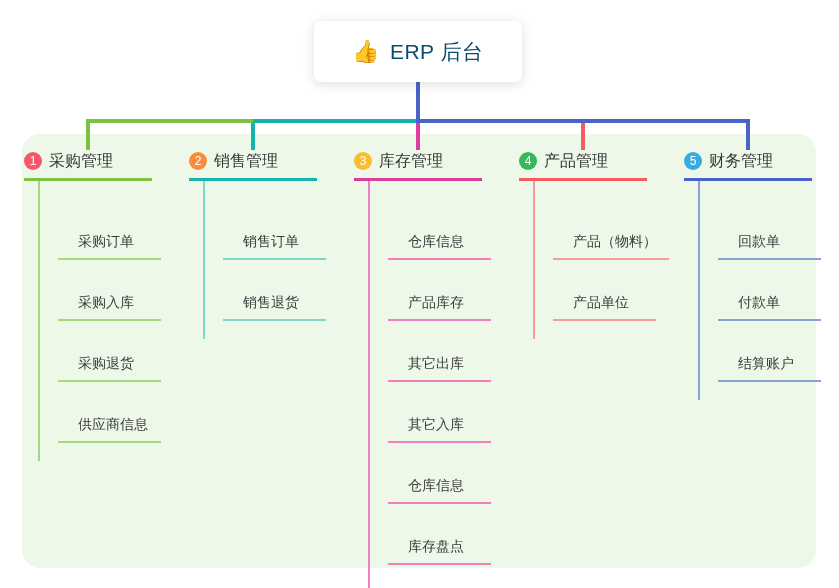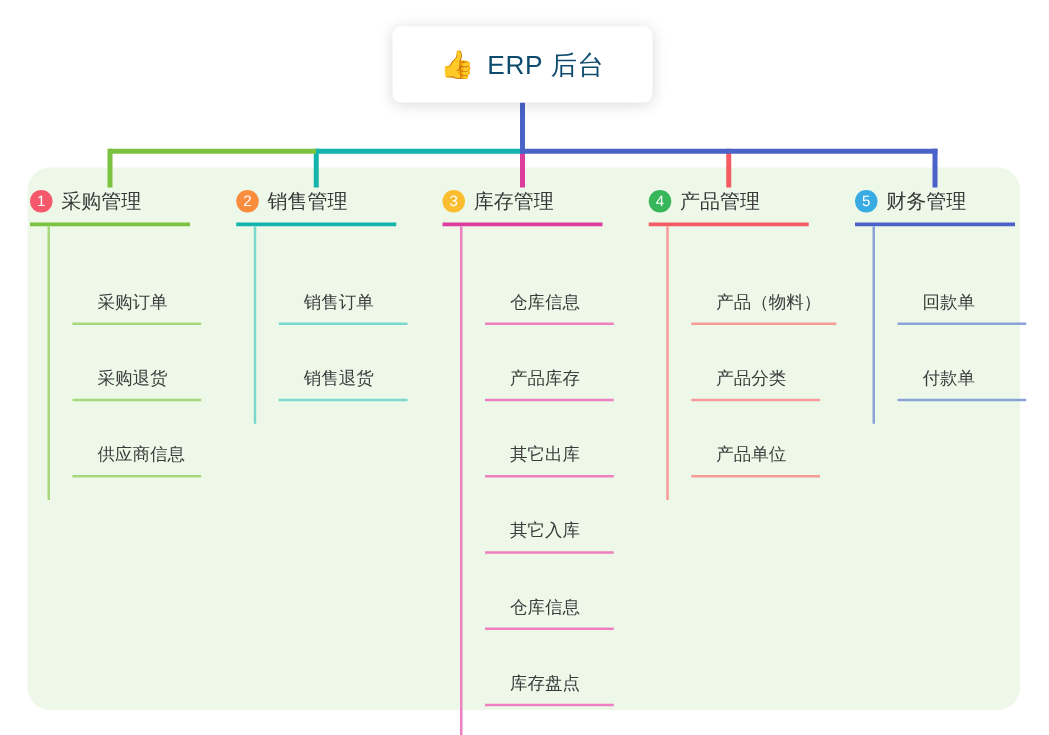--- a/index.html
+++ b/index.html
@@ -80,20 +80,21 @@
       <div class="conn vroot" style="left: 416px; top: 82px; width: 4px; height: 41px; background: rgb(74, 99, 200);"></div>
     </div>
   <div id="branches">
   <div class="branch" style="left: 24px; --line: #7cc241; --cline: #a8d87d; --badge: #f6586b;">
     <div class="branch-header">
       <span class="badge">1</span>
       <span class="branch-title">采购管理</span>
     </div>
     <ul class="children">
           <li>采购订单</li>
+          <li>采购入库</li>
           <li>采购退货</li>
           <li>供应商信息</li>
         </ul>
   </div>
 
   <div class="branch" style="left: 189px; --line: #14b3ab; --cline: #7bd8cf; --badge: #f98c3d;">
     <div class="branch-header">
       <span class="badge">2</span>
       <span class="branch-title">销售管理</span>
     </div>
@@ -119,29 +120,29 @@
         </ul>
   </div>
 
   <div class="branch" style="left: 519px; --line: #f45b62; --cline: #f89a9a; --badge: #38b65a;">
     <div class="branch-header">
       <span class="badge">4</span>
       <span class="branch-title">产品管理</span>
     </div>
     <ul class="children">
           <li>产品（物料）</li>
-          <li>产品分类</li>
           <li>产品单位</li>
         </ul>
   </div>
 
   <div class="branch" style="left: 684px; --line: #4a63c8; --cline: #8ba2d8; --badge: #38ace2;">
     <div class="branch-header">
       <span class="badge">5</span>
       <span class="branch-title">财务管理</span>
     </div>
     <ul class="children">
           <li>回款单</li>
           <li>付款单</li>
+          <li>结算账户</li>
         </ul>
   </div>
 </div>
 </div>
 
 </body></html>

